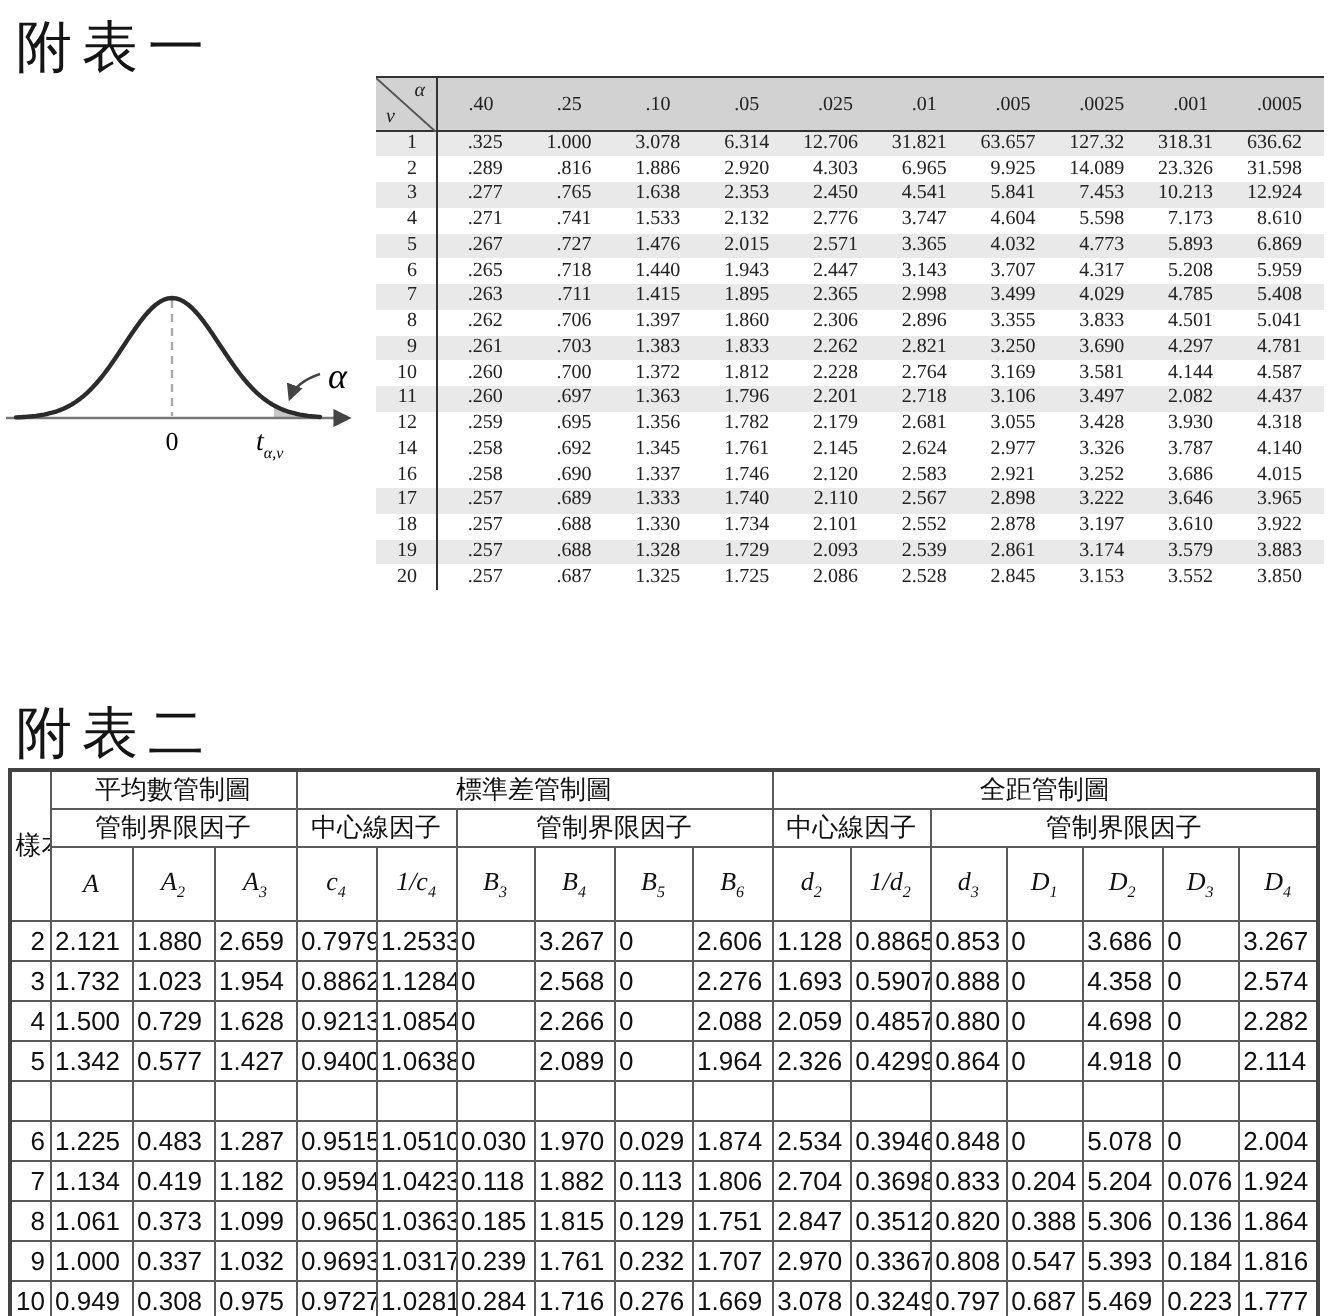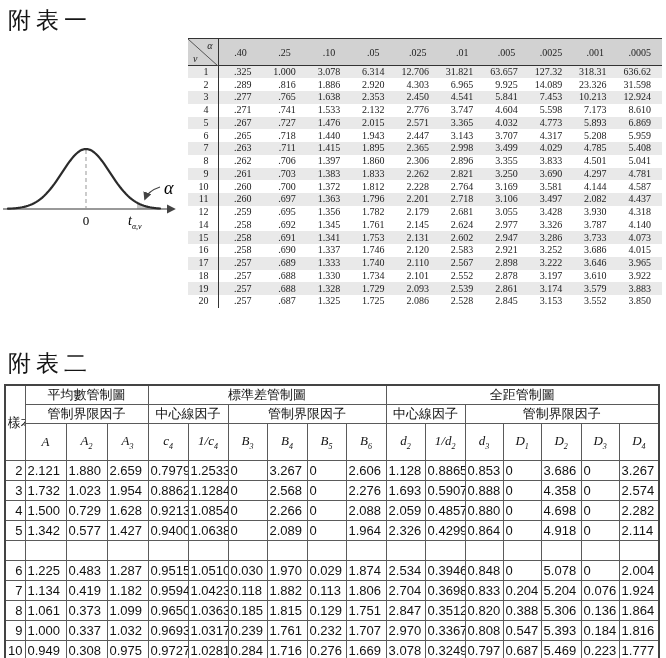--- a/index.html
+++ b/index.html
@@ -1,21 +1,21 @@
 <!DOCTYPE html>
 <html><head>
 <meta charset="utf-8">
 <style>
   html,body{margin:0;padding:0;}
   body{
     width:666px;height:658px;position:relative;background:#fff;
     font-family:"Liberation Serif", serif;color:#1c1c1c;overflow:hidden;
   }
   .title{
-    position:absolute;left:8px;font-size:23px;letter-spacing:5px;color:#151515;
+    position:absolute;left:8px;font-size:28px;letter-spacing:5px;color:#151515;
     font-family:Liberation Mono, monospace;
   }
   #title1{top:5px;}
   #title2{top:348px;}
 
   
   #diagram{position:absolute;left:0;top:128px;}
 
   
   #t1{
@@ -263,33 +263,20 @@
         <td>.258</td>
         <td>.692</td>
         <td>1.345</td>
         <td>1.761</td>
         <td>2.145</td>
         <td>2.624</td>
         <td>2.977</td>
         <td>3.326</td>
         <td>3.787</td>
         <td>4.140</td>
-      </tr>
-      <tr class="str">
-        <td class="vcol">15</td>
-        <td>.258</td>
-        <td>.691</td>
-        <td>1.341</td>
-        <td>1.753</td>
-        <td>2.131</td>
-        <td>2.602</td>
-        <td>2.947</td>
-        <td>3.286</td>
-        <td>3.733</td>
-        <td>4.073</td>
       </tr>
       <tr>
         <td class="vcol">16</td>
         <td>.258</td>
         <td>.690</td>
         <td>1.337</td>
         <td>1.746</td>
         <td>2.120</td>
         <td>2.583</td>
         <td>2.921</td>

